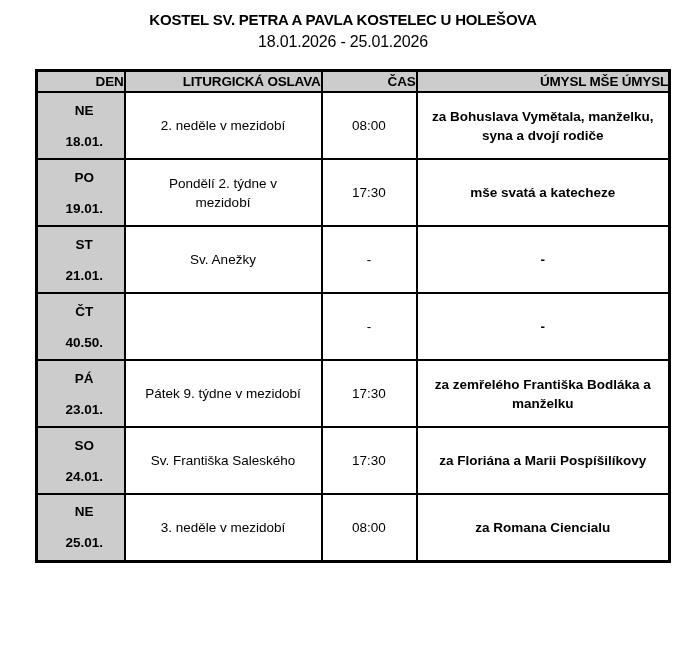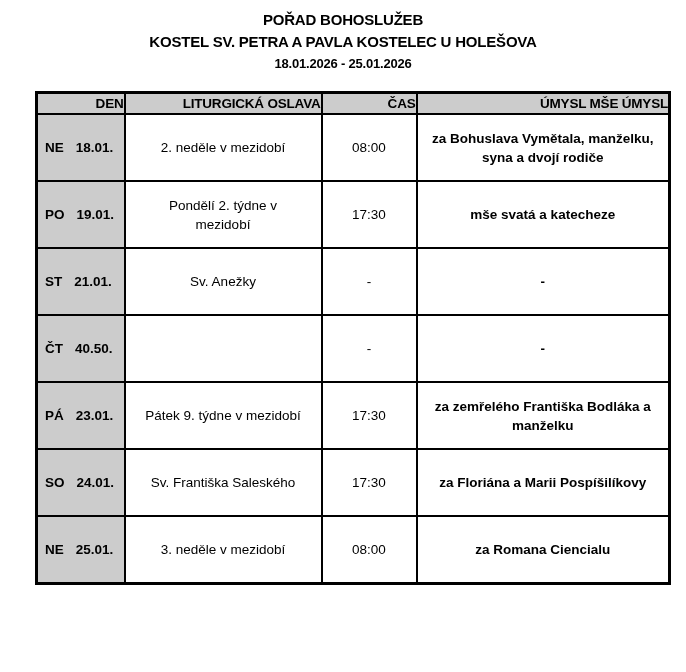--- a/index.html
+++ b/index.html
@@ -5,21 +5,21 @@
   html, body { margin: 0; padding: 0; }
   body {
     width: 686px; height: 672px;
     background: #ffffff;
     color: #000000;
     font-family: "Liberation Sans", sans-serif;
     overflow: hidden;
   }
   .header { padding-top: 9px; text-align: center; letter-spacing: -0.2px; }
   .title-line { font-size: 15px; font-weight: bold; line-height: 22px; }
-  .date-line { font-size: 13px; line-height: 22px; font-weight: bold; }
+  .date-line { font-size: 16px; line-height: 22px; }
 
   table.schedule {
     border-collapse: collapse;
     table-layout: fixed;
     width: 633px;
     margin: 16px 0 0 35px;
     border: 3px solid var(--border, #000);
   }
   col.c1 { width: 88px; }
   col.c2 { width: 197px; }
@@ -41,31 +41,30 @@
     line-height: 19px;
     text-align: center;
     vertical-align: middle;
     padding: 0;
   }
   tbody tr { height: 67px; }
   td.day {
     background: var(--day-col-bg, #cccccc);
     font-weight: bold;
   }
-  .daywrap { display: flex; gap: 12px; padding-left: 7px; align-items: center; }
+  .daywrap { display: flex; gap: 12px; padding-left: 7px; align-items: center; flex-direction: column; }
   td.cel { padding: 0 19px; }
   td.int { padding: 0 11px; font-weight: bold; }
 </style>
 </head>
 <body>
 
 <div class="page">
 
   <div class="header">
-    <div class="title-line">POŘAD BOHOSLUŽEB</div>
     <div class="title-line">KOSTEL SV. PETRA A PAVLA KOSTELEC U HOLEŠOVA</div>
     <div class="date-line">18.01.2026 - 25.01.2026</div>
   </div>
 
   <table class="schedule">
     <colgroup>
       <col class="c1">
         <col class="c2">
         <col class="c3">
         <col class="c4">

